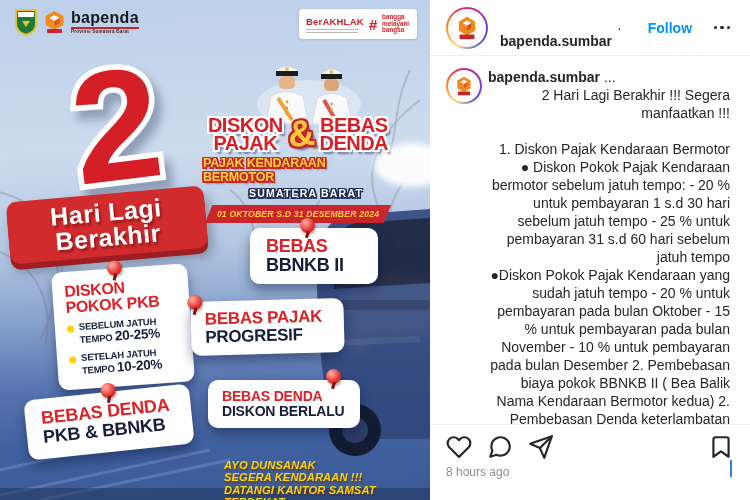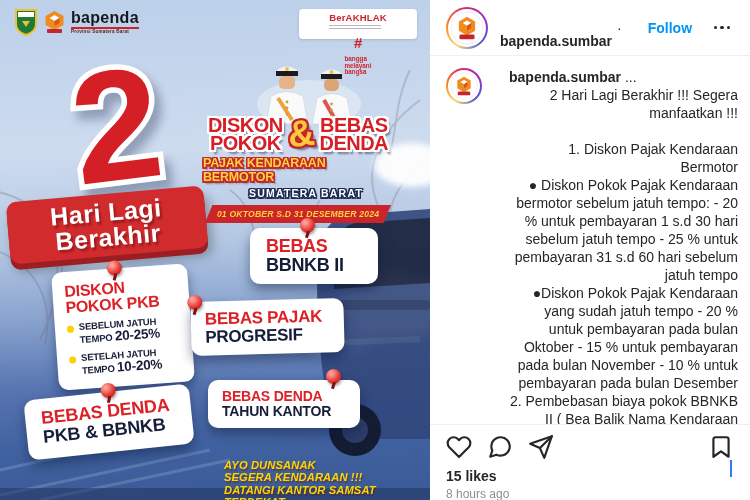--- a/index.html
+++ b/index.html
@@ -10,21 +10,21 @@
   .poster { position:relative; width:430px; height:500px; flex:0 0 430px; overflow:hidden;
             background:linear-gradient(178deg,#bcd0ea 0%,#cddbee 30%,#b4c8e3 48%,#8aa4cf 62%,#5674b0 76%,#40619f 88%,#3a5a96 100%); }
   .bg-art { position:absolute; inset:0; }
 
   .p-header { position:absolute; top:8px; left:14px; display:flex; align-items:center; gap:6px; }
   .brand-text { line-height:1; }
   .brand-name { font-size:16px; font-weight:800; color:#17181c; letter-spacing:.3px; border-bottom:2px solid #c8242a; padding-bottom:1px; }
   .brand-tag { font-size:4.6px; font-weight:700; color:#5b2020; margin-top:1px; letter-spacing:.2px; }
 
   .badge { position:absolute; top:9px; right:13px; width:118px; height:30px; background:#fff; border-radius:4px;
-           display:flex; align-items:center; gap:5px; padding:3px 7px; box-shadow:0 1px 3px rgba(0,0,0,.15);flex-direction:column; }
+           display:flex; align-items:center; gap:5px; padding:3px 7px; box-shadow:0 1px 3px rgba(0,0,0,.15); }
   .badge-left { display:flex; flex-direction:column; }
   .badge-title { font-size:9.5px; font-weight:800; color:#c8242a; letter-spacing:.2px; }
   .badge-sub { margin-top:2px; width:52px; height:4px;
                background:repeating-linear-gradient(180deg,#b9b9b9 0 1px, transparent 1px 3px); }
   .badge-hash { font-size:15px; font-weight:900; color:#d2232a; font-style:italic; }
   .badge-lines { display:flex; flex-direction:column; line-height:1.05; }
   .badge-line { font-size:6.3px; font-weight:800; color:#d2232a; }
 
   .big2 { position:absolute; left:28px; top:42px; filter:drop-shadow(7px 9px 5px rgba(40,50,85,.35)); }
 
@@ -83,21 +83,21 @@
   .panel { position:relative; width:320px; height:500px; background:#fff; color:#262626; }
   .p-head { height:56px; display:flex; align-items:center; padding:0 16px; border-bottom:1px solid #efefef; }
   .ring { border-radius:50%; background:conic-gradient(from 210deg,#feda75,#fa7e1e,#d62976,#962fbf,#4f5bd5,#feda75); padding:2px; flex:0 0 auto; }
   .ring-inner { background:#fff; border-radius:50%; padding:2px; display:flex; }
   .uname { font-weight:700; font-size:14px; color:#262626;margin-top:26px; }
   .sep-dot { margin:0 5px; color:#262626; font-size:14px; }
   .follow { color:#0095f6; font-weight:700; font-size:14px; text-decoration:none; cursor:pointer;padding-left:21px; }
   .more { margin-left:auto; display:flex; gap:3px; cursor:pointer; padding:4px; }
   .more i { width:3.5px; height:3.5px; border-radius:50%; background:#262626; }
 
-  .caption-area { height:368px; overflow:hidden; padding:12px 12px 0 16px; display:flex; gap:27px; }
+  .caption-area { height:368px; overflow:hidden; padding:12px 4px 0 16px; display:flex; gap:6px; }
   .cap-col { font-size:14px; line-height:18px; color:#262626; width:242px; }
   .cap-body { white-space:pre-line;text-align:right; }
 
   .actions { display:flex; align-items:center; gap:15px; padding:9px 16px 2px; border-top:1px solid #efefef; }
   .actions svg { display:block; cursor:pointer; }
   .bookmark { margin-left:auto; }
   .likes { padding:6px 16px 0; font-weight:700; font-size:14px; }
   .timestamp { padding:3px 16px 0; font-size:12px; color:#8e8e8e; }
   .caret { position:absolute; right:18px; top:460px; width:2px; height:17px; background:#2f7cf6; }
 </style>
@@ -213,21 +213,21 @@
         <circle cx="75.5" cy="44" r="1.4" fill="#c9a33a"></circle>
           <circle cx="75.5" cy="50" r="1.4" fill="#c9a33a"></circle>
           <circle cx="75.5" cy="56" r="1.4" fill="#c9a33a"></circle>
       </g>
     </svg>
 
     <div class="title-block">
       <div class="t-row">
         <div class="t-col">
           <span class="t-red">DISKON</span>
-          <span class="t-red">POKOK</span>
+          <span class="t-red">PAJAK</span>
         </div>
         <span class="t-amp">&amp;</span>
         <div class="t-col">
           <span class="t-red">BEBAS</span>
           <span class="t-red">DENDA</span>
         </div>
       </div>
       <div class="t-sub">PAJAK KENDARAAN BERMOTOR</div>
       <div class="t-region">SUMATERA BARAT</div>
       <div class="t-period">01 OKTOBER S.D 31 DESEMBER 2024</div>
@@ -267,21 +267,21 @@
 
     <div class="card card-denda">
       <span class="pin" style="left:78px; top:-9px;"></span>
       <div class="red">BEBAS DENDA</div>
       <div class="dark">PKB &amp; BBNKB</div>
     </div>
 
     <div class="card card-swdkllj">
       <span class="pin" style="left:118px; top:-11px;"></span>
       <div class="red">BEBAS DENDA</div>
-      <div class="dark">TAHUN KANTOR</div>
+      <div class="dark">DISKON BERLALU</div>
     </div>
 
     <div class="cta">
       <div>AYO DUNSANAK</div>
       <div>SEGERA KENDARAAN !!!</div>
       <div>DATANGI KANTOR SAMSAT TERDEKAT</div>
 
     </div>
   </div>
 
@@ -343,17 +343,16 @@
       </svg>
       <svg width="26" height="26" viewBox="0 0 24 24" fill="none" stroke="#262626" stroke-width="2" stroke-linecap="round" stroke-linejoin="round">
         <path d="M22 2 11 13"></path>
           <path d="M22 2 15 22 11 13 2 9 22 2z"></path>
       </svg>
       <svg class="bookmark" width="26" height="26" viewBox="0 0 24 24" fill="none" stroke="#262626" stroke-width="2" stroke-linecap="round" stroke-linejoin="round">
         <path d="M19 21l-7-5-7 5V5a2 2 0 0 1 2-2h10a2 2 0 0 1 2 2z"></path>
       </svg>
     </div>
 
-    <div class="likes">15 likes</div>
     <div class="timestamp">8 hours ago</div>
     <div class="caret"></div>
   </div>
 </div>
 
 </body></html>

